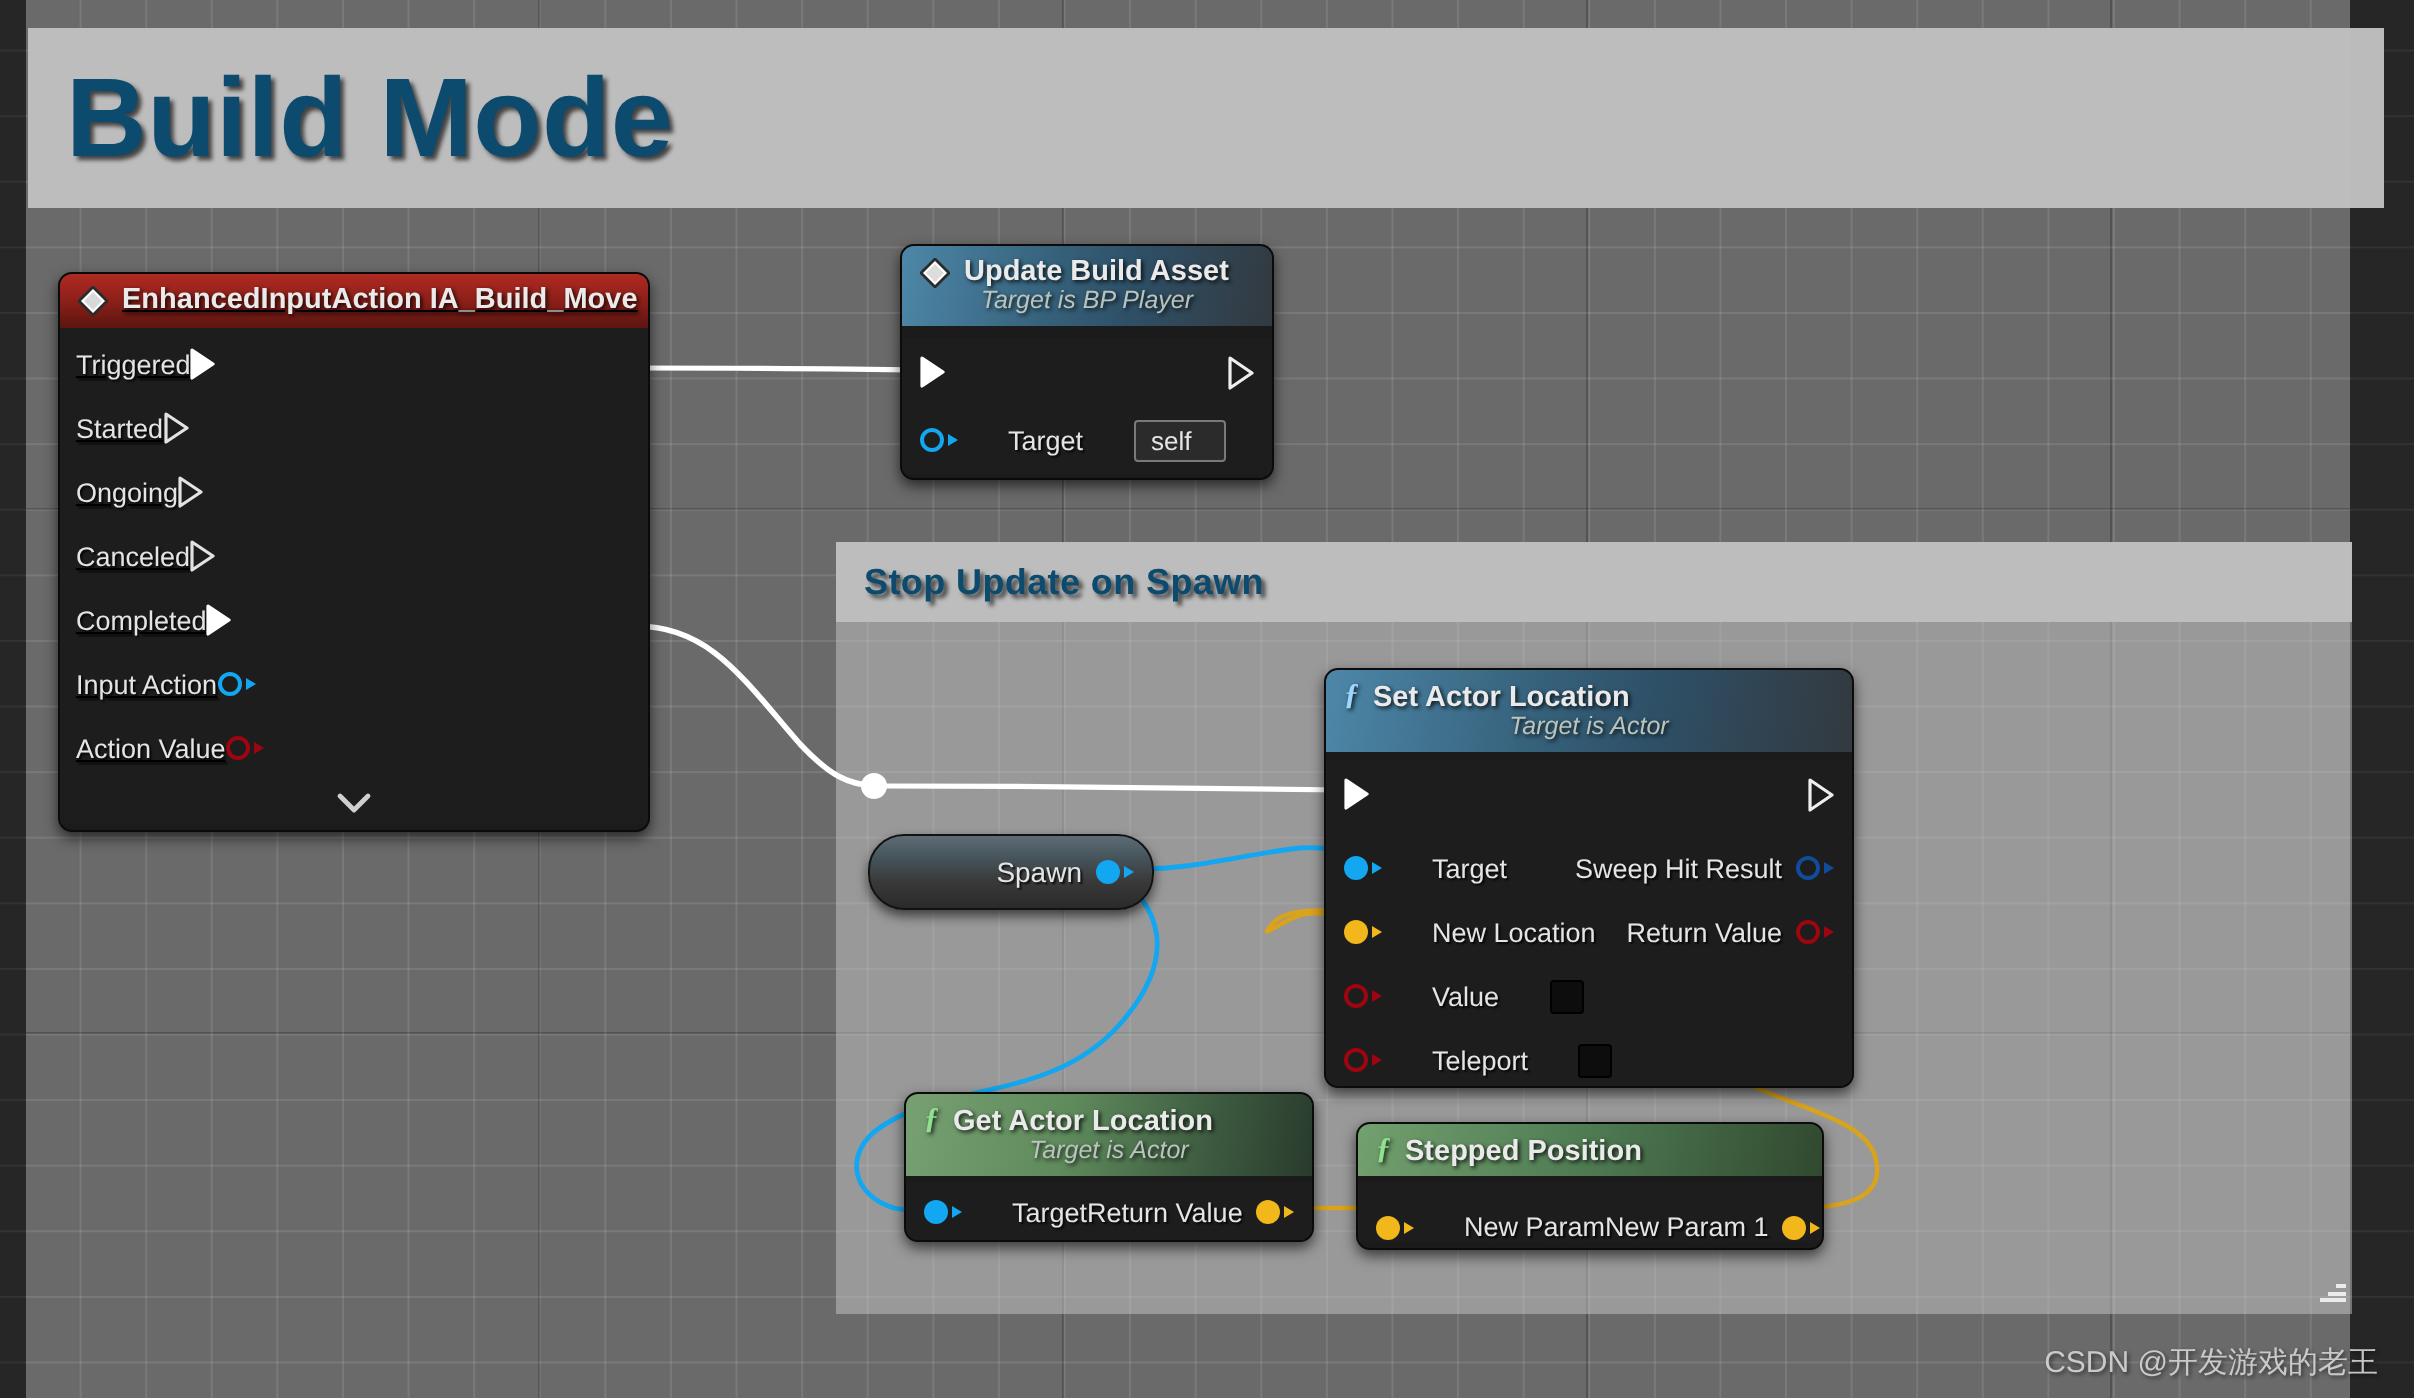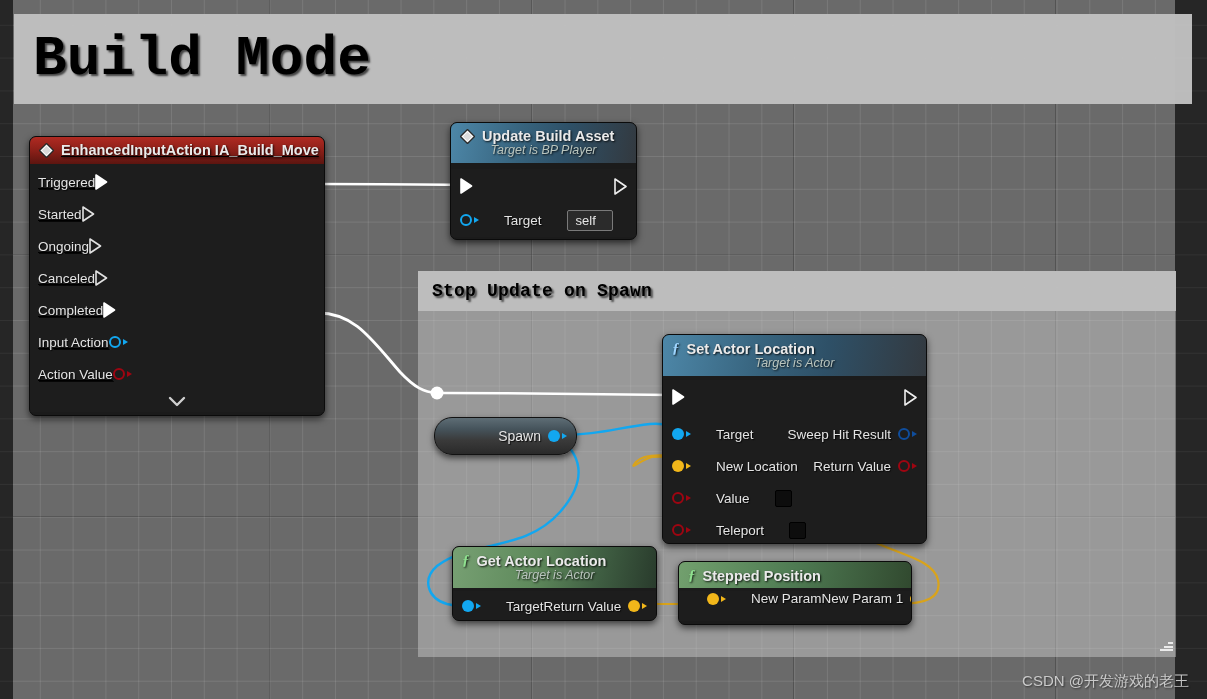--- a/index.html
+++ b/index.html
@@ -27,22 +27,22 @@
   .canvas-edge-r{position:absolute;left:1175px;top:0;width:32px;height:699px;background:#262626;
     background-image:linear-gradient(to bottom, rgba(255,255,255,0.055) 1px, transparent 1px);
     background-size:100% 32.8px;background-position:0 -8px;}
 
   
   .comment{position:absolute;box-sizing:border-box;}
   .comment .body{position:absolute;inset:0;background:rgba(210,210,210,0.46);}
   .comment .bar{position:absolute;left:0;top:0;right:0;background:rgba(190,190,190,0.96);
        display:flex;align-items:center;}
   .comment .bar span{
-       color:#000000;text-shadow:2px 2px 2px rgba(0,0,0,0.65);
-       font-weight:bold;letter-spacing:0.2px;white-space:nowrap;font-family:Liberation Mono, monospace;}
+       color:#0c4a6e;text-shadow:2px 2px 2px rgba(0,0,0,0.65);
+       font-weight:bold;letter-spacing:0.2px;white-space:nowrap;}
   #comment-build{left:14px;top:14px;width:1178px;height:90px;}
   #comment-build .bar{height:90px;padding-left:19px;}
   #comment-build .bar span{font-size:56px;line-height:56px;}
   #comment-spawn{left:418px;top:271px;width:758px;height:386px;}
   #comment-spawn .bar{height:40px;padding-left:14px;}
   #comment-spawn .bar span{font-size:18px;}
   .resize-grip{position:absolute;right:3px;bottom:3px;width:16px;height:16px;}
   .resize-grip i{position:absolute;right:0;display:block;height:1.6px;background:rgba(255,255,255,0.80);}
   .resize-grip i:nth-child(1){bottom:3px;width:13px;}
   .resize-grip i:nth-child(2){bottom:6.5px;width:9px;}
@@ -100,21 +100,21 @@
   #node-update .erow{display:flex;align-items:center;justify-content:space-between;height:34px;padding:0 9px;}
 
   #node-setloc{left:662px;top:334px;width:263px;height:208px;}
   #node-setloc .erow{display:flex;align-items:center;justify-content:space-between;height:34px;padding:0 9px;}
   #node-setloc .prow{display:flex;align-items:center;justify-content:space-between;height:32px;padding:0 9px;}
 
   #node-getloc{left:452px;top:546px;width:203px;height:73px;}
   #node-getloc .prow{display:flex;align-items:center;justify-content:space-between;height:30px;padding:0 9px;}
 
   #node-stepped{left:678px;top:561px;width:232px;height:62px;}
-  #node-stepped .prow{display:flex;align-items:flex-start;justify-content:space-between;height:30px;padding:0 9px;margin-left:19px;}
+  #node-stepped .prow{display:flex;align-items:flex-end;justify-content:space-between;height:30px;padding:0 9px;}
 
   
   #node-spawn{position:absolute;left:434px;top:417px;width:132px;height:36px;border-radius:18px;
      background:linear-gradient(180deg,#5e6d75 0%,#46545c 30%,#3a3a3a 62%,#2a2a2a 100%);
      border:1.5px solid #121212;box-shadow:0 3px 6px rgba(0,0,0,0.6);
      display:flex;align-items:center;justify-content:flex-end;padding-right:9px;gap:7px;}
   #node-spawn .lbl{font-size:14px;}
 
   .wires{position:absolute;left:0;top:0;width:1207px;height:699px;pointer-events:none;}
   .wm{position:absolute;right:18px;bottom:8px;color:#d2d2d2;font-size:15px;opacity:.92;

